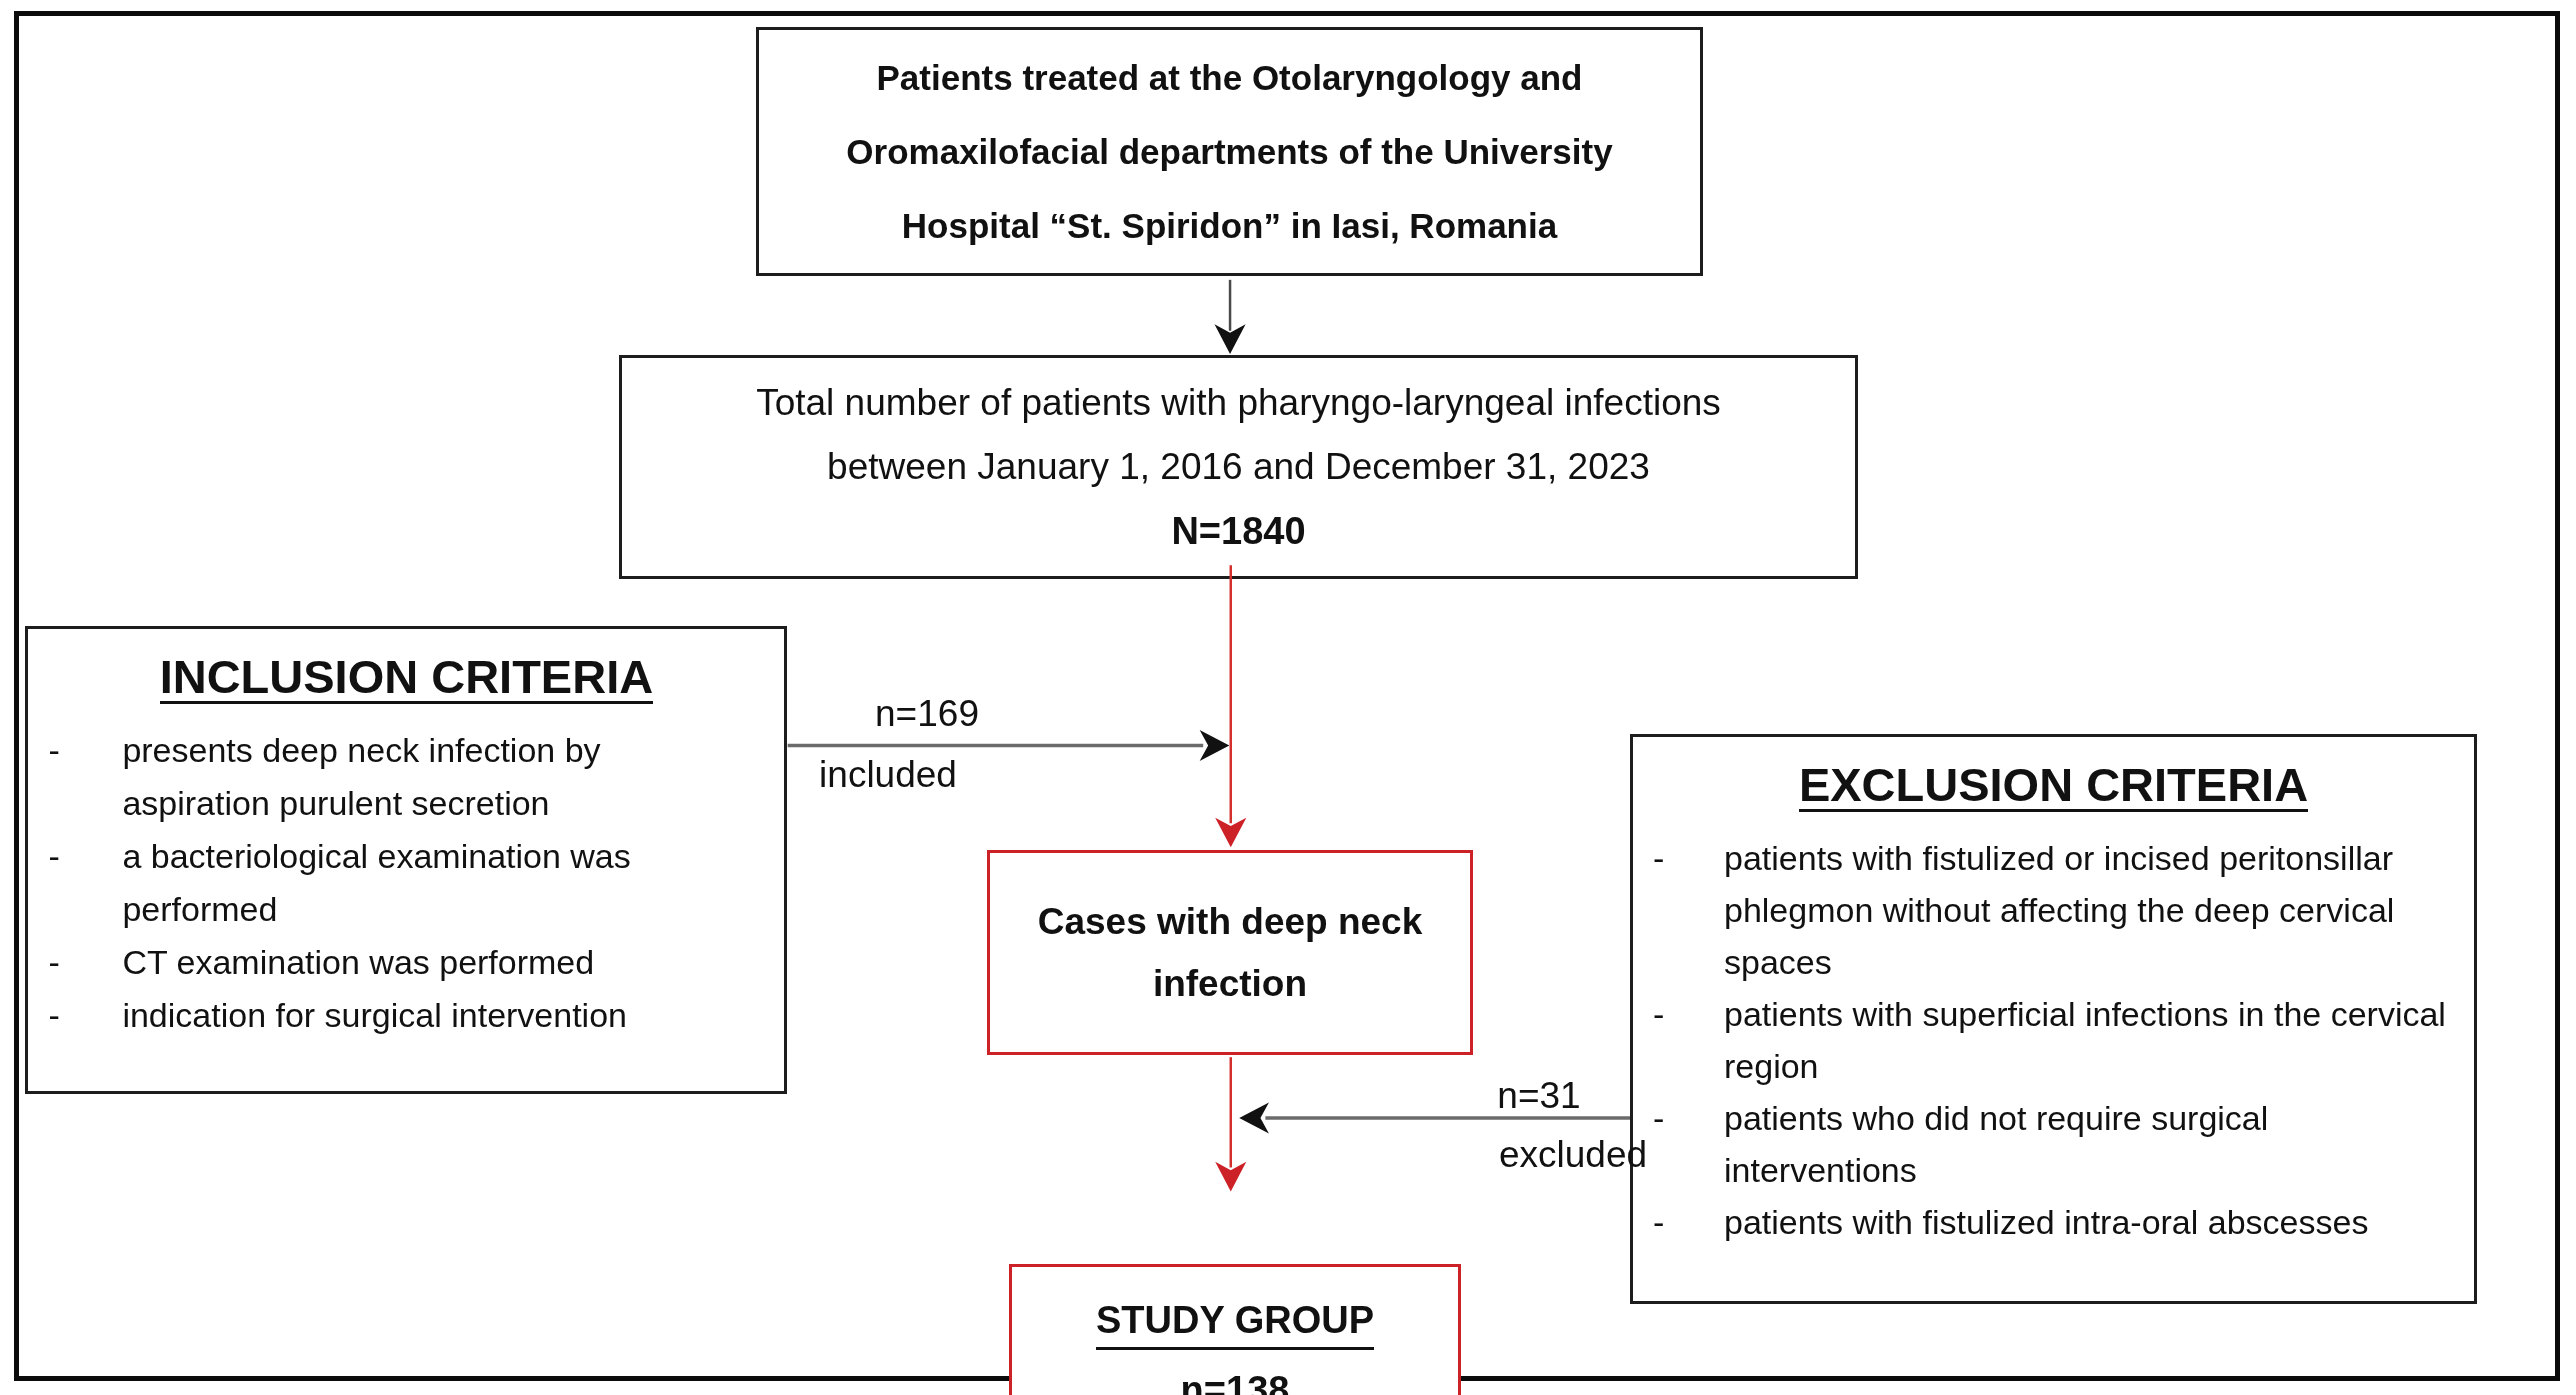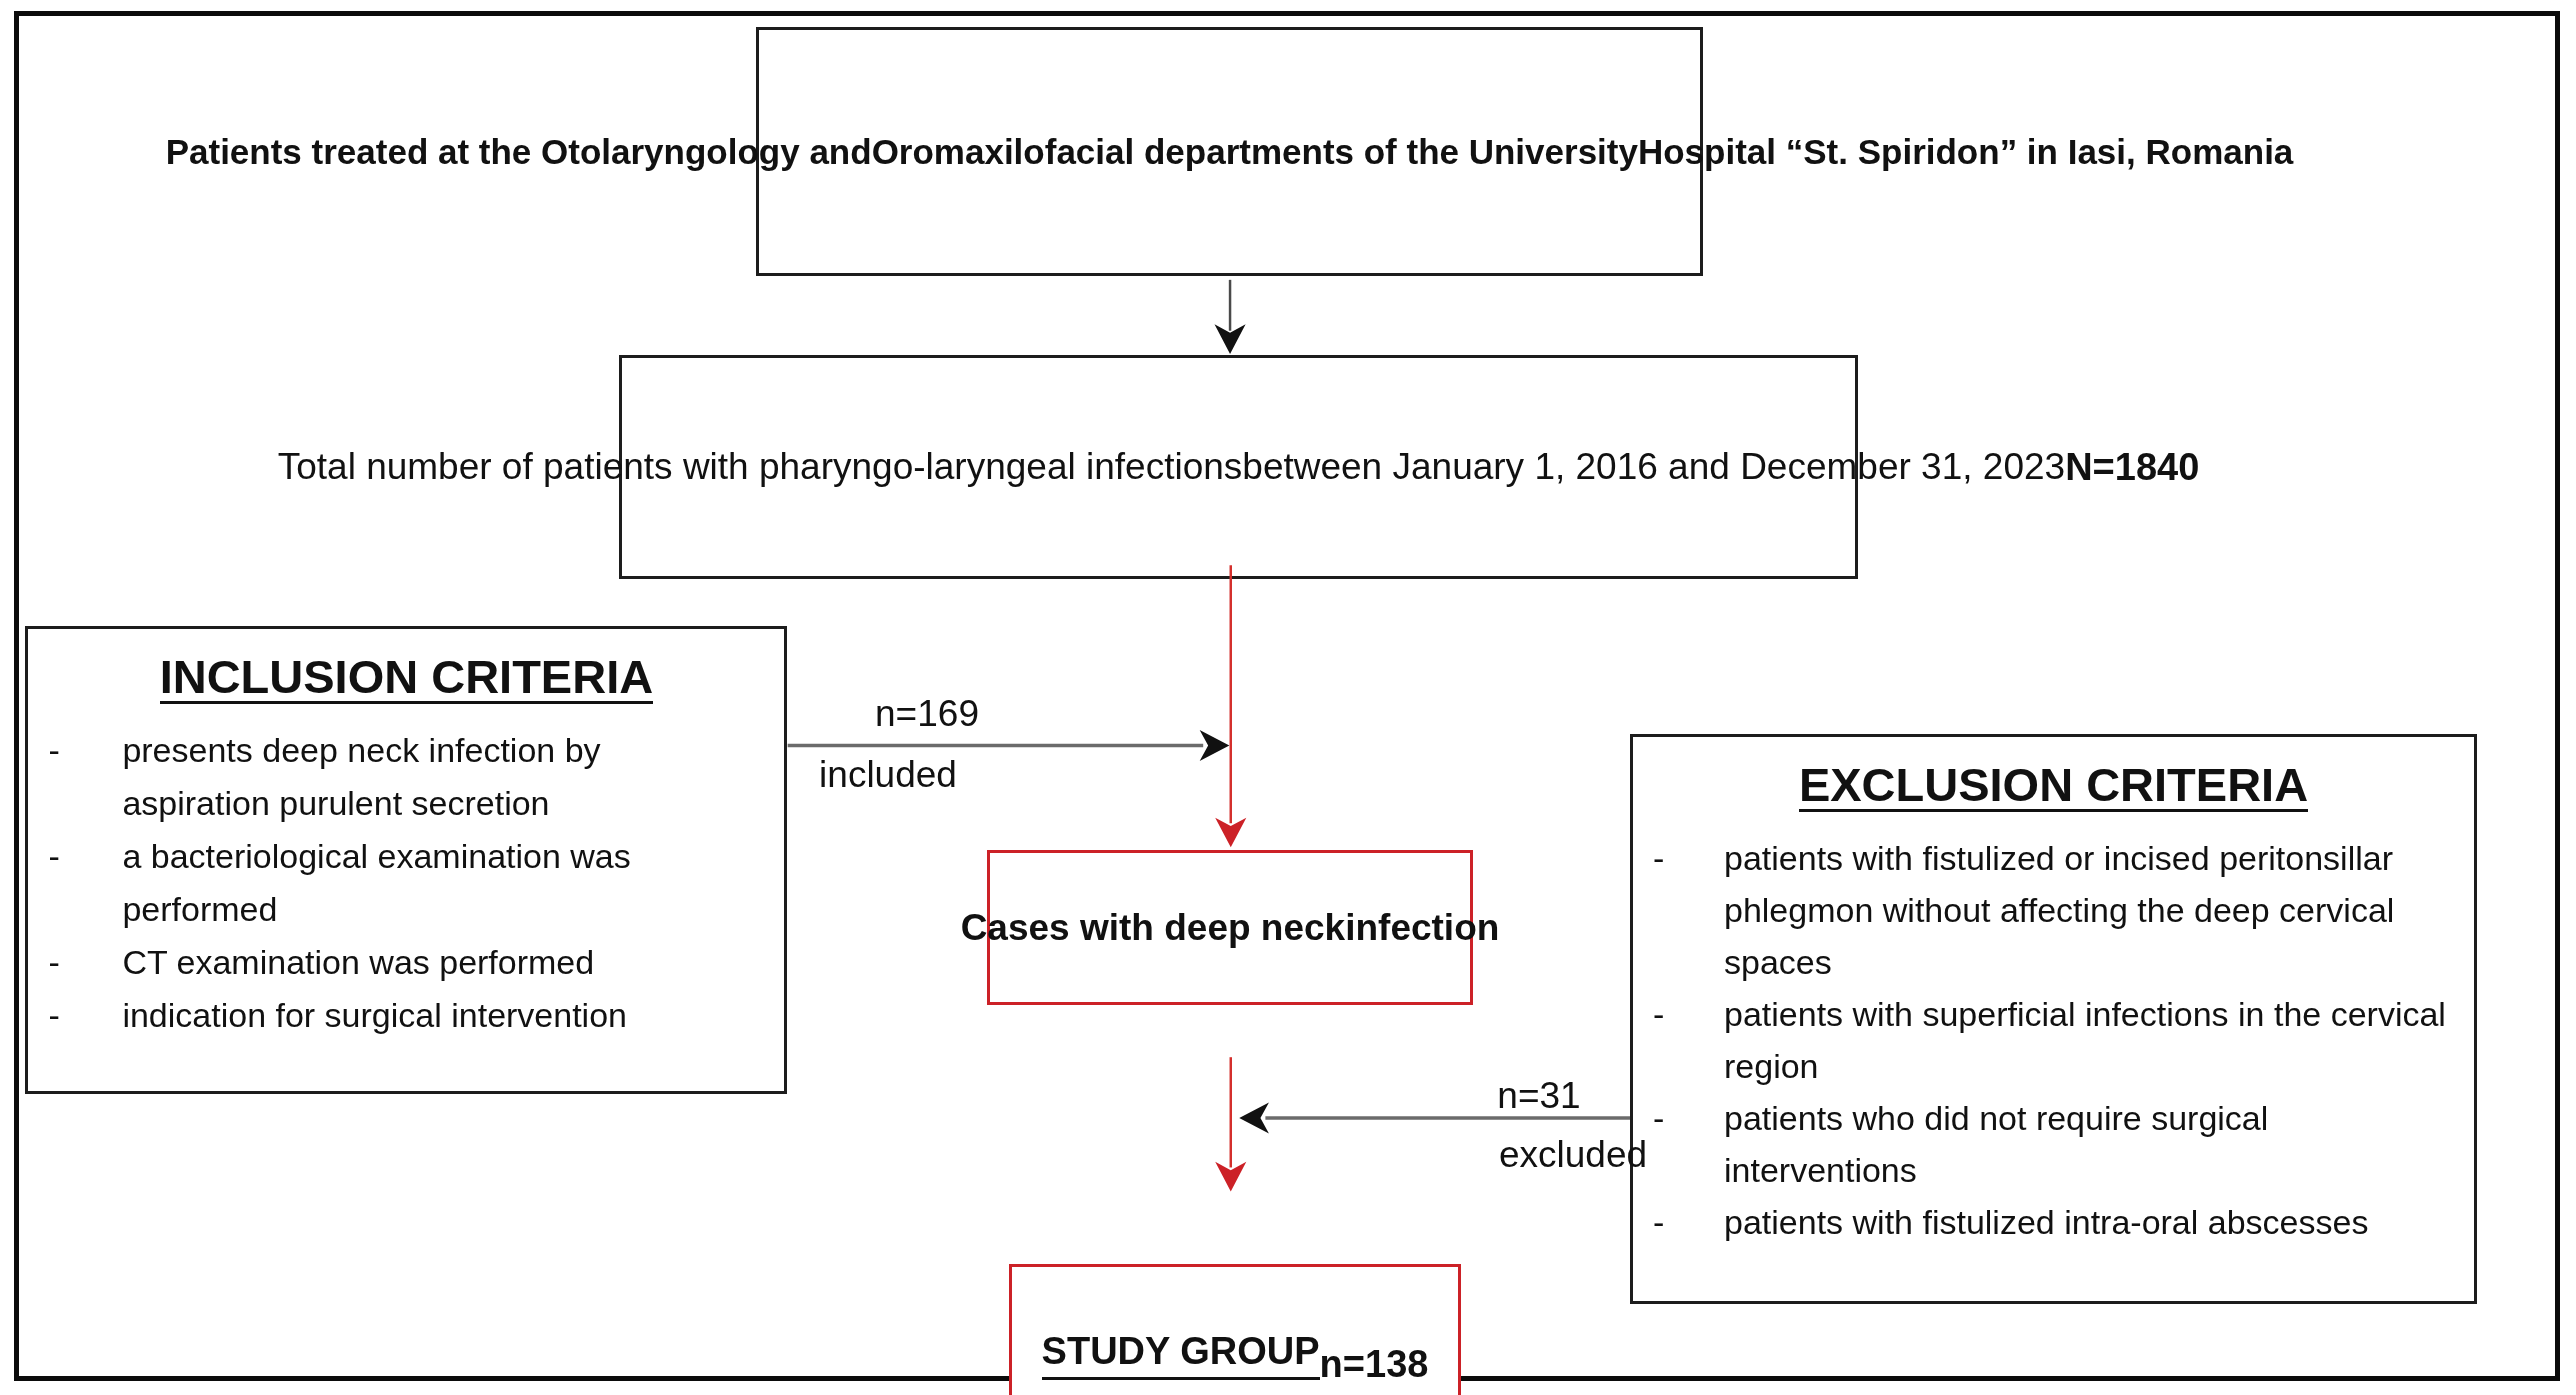--- a/index.html
+++ b/index.html
@@ -3,27 +3,27 @@
 <meta charset="utf-8">
 <style>
   html,body{margin:0;padding:0;background:#ffffff;}
   .canvas{position:relative;width:2576px;height:1395px;background:#ffffff;
           font-family:"Liberation Sans","DejaVu Sans",sans-serif;color:#111;}
   .frame{position:absolute;left:14px;top:11.3px;width:2546px;height:1370px;
          border:5px solid #0b0b0b;box-sizing:border-box;}
   .box{position:absolute;background:#ffffff;box-sizing:border-box;z-index:1;}
   .black-border{border:3.5px solid #1d1d1d;}
   .red-border{border:3.5px solid #cc2127;}
-  .center-text{display:flex;align-items:center;justify-content:center;text-align:center;}
+  .center-text{display:flex;flex-direction:column;align-items:center;justify-content:center;text-align:center;}
   .top-box{left:756px;top:27px;width:947px;height:249px;}
   .top-box div{font-size:35px;font-weight:bold;line-height:74px;white-space:nowrap;}
   .total-box{left:619px;top:355px;width:1239px;height:224px;}
   .total-box .ln{font-size:37px;line-height:64px;white-space:nowrap;}
   .total-box .count{font-size:38px;font-weight:bold;line-height:65px;}
-  .cases-box{left:987px;top:850px;width:486px;height:155px;}
+  .cases-box{left:987px;top:850px;width:486px;height:205px;}
   .cases-box div{font-size:37px;font-weight:bold;line-height:62px;white-space:nowrap;}
   .study-box{left:1009px;top:1264px;width:452px;height:182px;}
   .study-title{font-size:38px;font-weight:bold;border-bottom:3.5px solid #111;padding-bottom:5.7px;line-height:42px;}
   .study-count{font-size:38px;font-weight:bold;margin-top:18.4px;line-height:42px;}
   .crit-box{padding-top:28px;}
   .crit-title-wrap{text-align:center;margin-bottom:20px;}
   .crit-title{display:inline-block;font-size:47px;font-weight:bold;border-bottom:3.5px solid #111;
               padding-bottom:4.2px;line-height:40px;white-space:nowrap;}
   .inclusion-box{left:25.4px;top:626px;width:762px;height:468px;}
   .exclusion-box{left:1630px;top:734px;width:847px;height:570px;}

